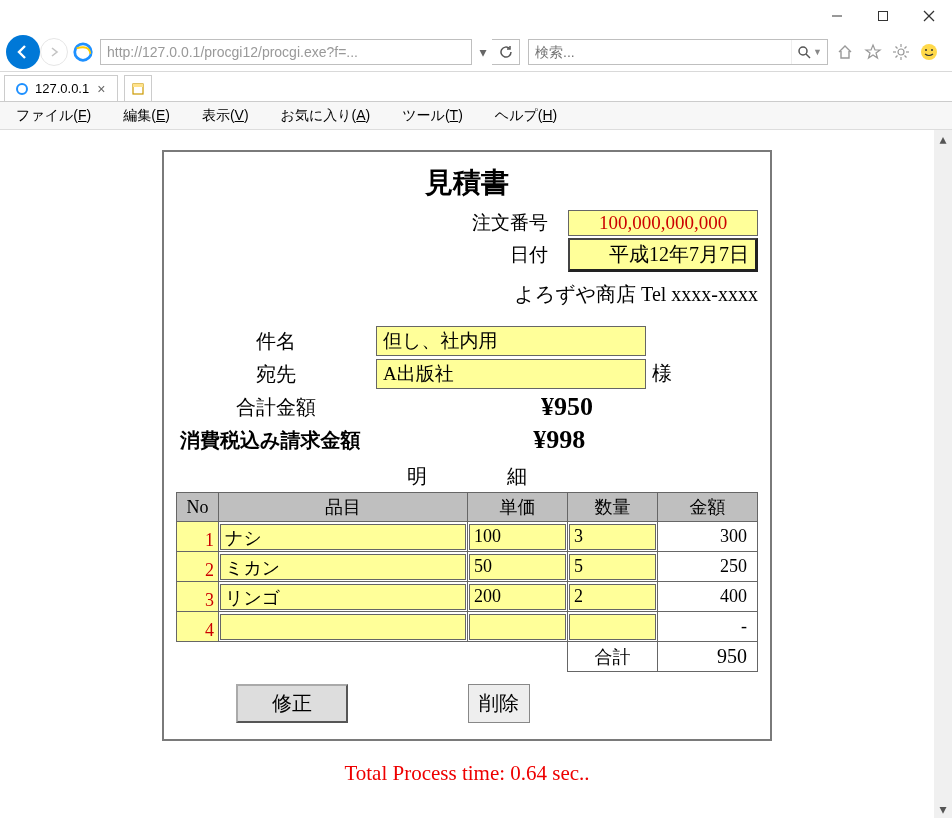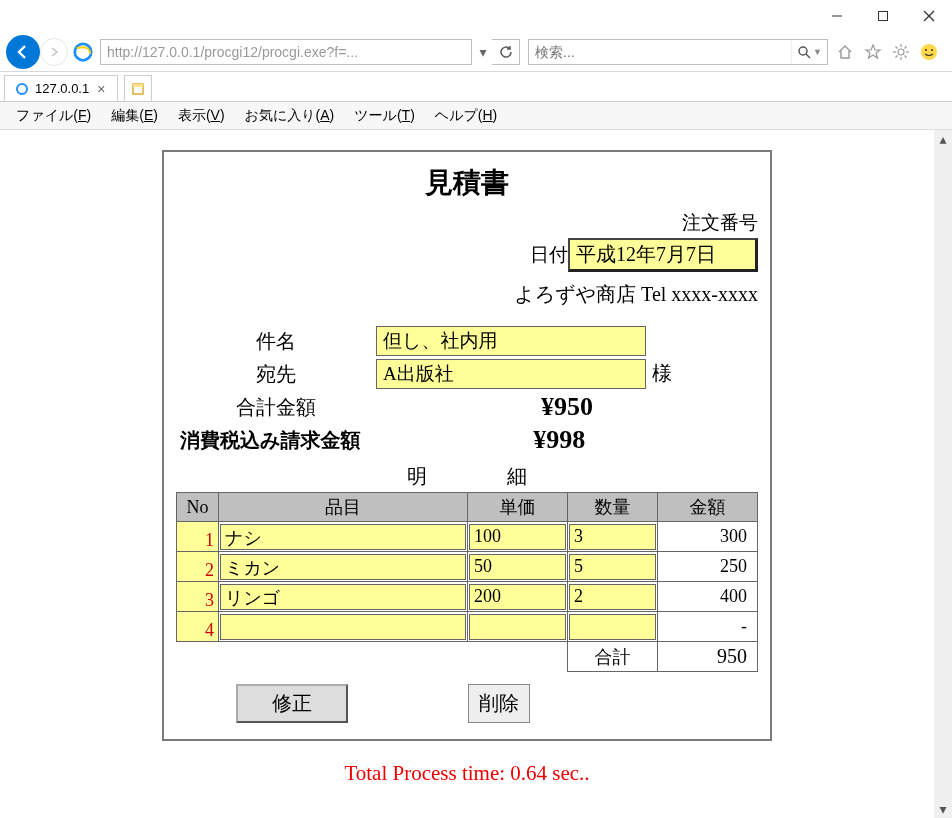--- a/index.html
+++ b/index.html
@@ -26,40 +26,40 @@
   .tool-icons .ico { width: 22px; height: 22px; display: flex; align-items: center; justify-content: center; color: #888; }
 
   
   .tabrow { height: 30px; display: flex; align-items: flex-end; padding: 0 4px; border-bottom: 1px solid #ccc; background: #fff; }
   .tab { display: flex; align-items: center; height: 26px; padding: 0 10px; border: 1px solid #ccc; border-bottom: none; background: #fff; gap: 6px; font-size: 13px; margin-right: 6px; }
   .tab .favicon { width: 14px; height: 14px; }
   .tab .close { color: #666; font-size: 14px; padding: 0 2px; }
   .newtab { width: 28px; height: 26px; border: 1px solid #ccc; border-bottom: none; display: flex; align-items: center; justify-content: center; }
 
   
-  .menubar { height: 28px; display: flex; align-items: center; padding: 0 6px; gap: 0; font-size: 14px; background: #f7f7f7; border-bottom: 1px solid #ddd; }
+  .menubar { height: 28px; display: flex; align-items: center; padding: 0 6px; gap: 12px; font-size: 14px; background: #f7f7f7; border-bottom: 1px solid #ddd; }
   .menubar .mi { padding: 3px 10px; }
   .menubar u { text-decoration: underline; }
 
   
   .client { position: absolute; top: 130px; left: 0; right: 0; bottom: 0; display: flex; }
   .page { flex: 1; overflow: hidden; background: #fff; padding-top: 10px; }
   .vscroll { width: 18px; background: #f0f0f0; position: relative; }
   .vscroll .arrow { position: absolute; left: 0; width: 18px; height: 18px; display: flex; align-items: center; justify-content: center; color: #555; }
   .vscroll .arrow.up { top: 0; }
   .vscroll .arrow.down { bottom: 0; }
 
   
   .doc { width: 610px; margin: 10px auto 0 auto; border: 2px solid #7a7a7a; padding: 8px 12px 16px 12px; }
   .doc h1 { text-align: center; font-size: 28px; margin: 4px 0 8px 0; font-family: "MS Mincho", serif; font-weight: bold; }
   .row-r { display: flex; justify-content: flex-end; align-items: center; margin: 2px 0; font-family: "MS Mincho", serif; font-size: 19px; }
-  .row-r .lab { margin-right: 0; text-align: center; }
+  .row-r .lab { margin-right: 20px; text-align: center; }
   .hl { background: #ffff99; border: 1px solid #666; padding: 1px 6px; display: inline-block; min-width: 180px; }
   .ordnum { color: #c00; text-align: center; min-width: 190px; }
-  .datebox { border: 2px solid #444; border-right: 3px solid #222; border-bottom: 3px solid #222; min-width: 190px; text-align: left; font-size: 20px; }
+  .datebox { border: 2px solid #444; border-right: 3px solid #222; border-bottom: 3px solid #222; min-width: 190px; text-align: right; font-size: 20px; }
   .shop { text-align: right; font-size: 20px; font-family: "MS Mincho", serif; margin: 9px 0 18px 0; }
 
   .info-row { display: flex; align-items: center; margin: 3px 0; font-family: "MS Mincho", serif; font-size: 20px; }
   .info-row .ilab { width: 200px; text-align: center; }
   .info-row .ival { flex: 1; }
   .info-row .ival .hl { min-width: 270px; font-size: 19px; }
   .info-row .sama { margin-left: 6px; }
   .info-row .num { text-align: center; flex: 1; font-weight: bold; font-size: 26px; }
 
   .detail-h { font-family: "MS Mincho", serif; font-size: 20px; letter-spacing: 80px; text-align: center; margin-top: 8px; padding-left: 80px; }
@@ -201,20 +201,21 @@
     <div class="mi">ヘルプ(<u>H</u>)</div>
   </div>
 
   <div class="client">
     <div class="page">
       <div class="doc">
         <h1>見積書</h1>
 
         <div class="row-r">
           <span class="lab">注文番号</span>
+          <span class="hl ordnum">100,000,000,000</span>
         </div>
         <div class="row-r">
           <span class="lab">日付</span>
           <span class="hl datebox">平成12年7月7日</span>
         </div>
         <div class="shop">よろずや商店 Tel xxxx-xxxx</div>
 
         <div class="info-row">
           <div class="ilab">件名</div>
           <div class="ival"><span class="hl">但し、社内用</span></div>

